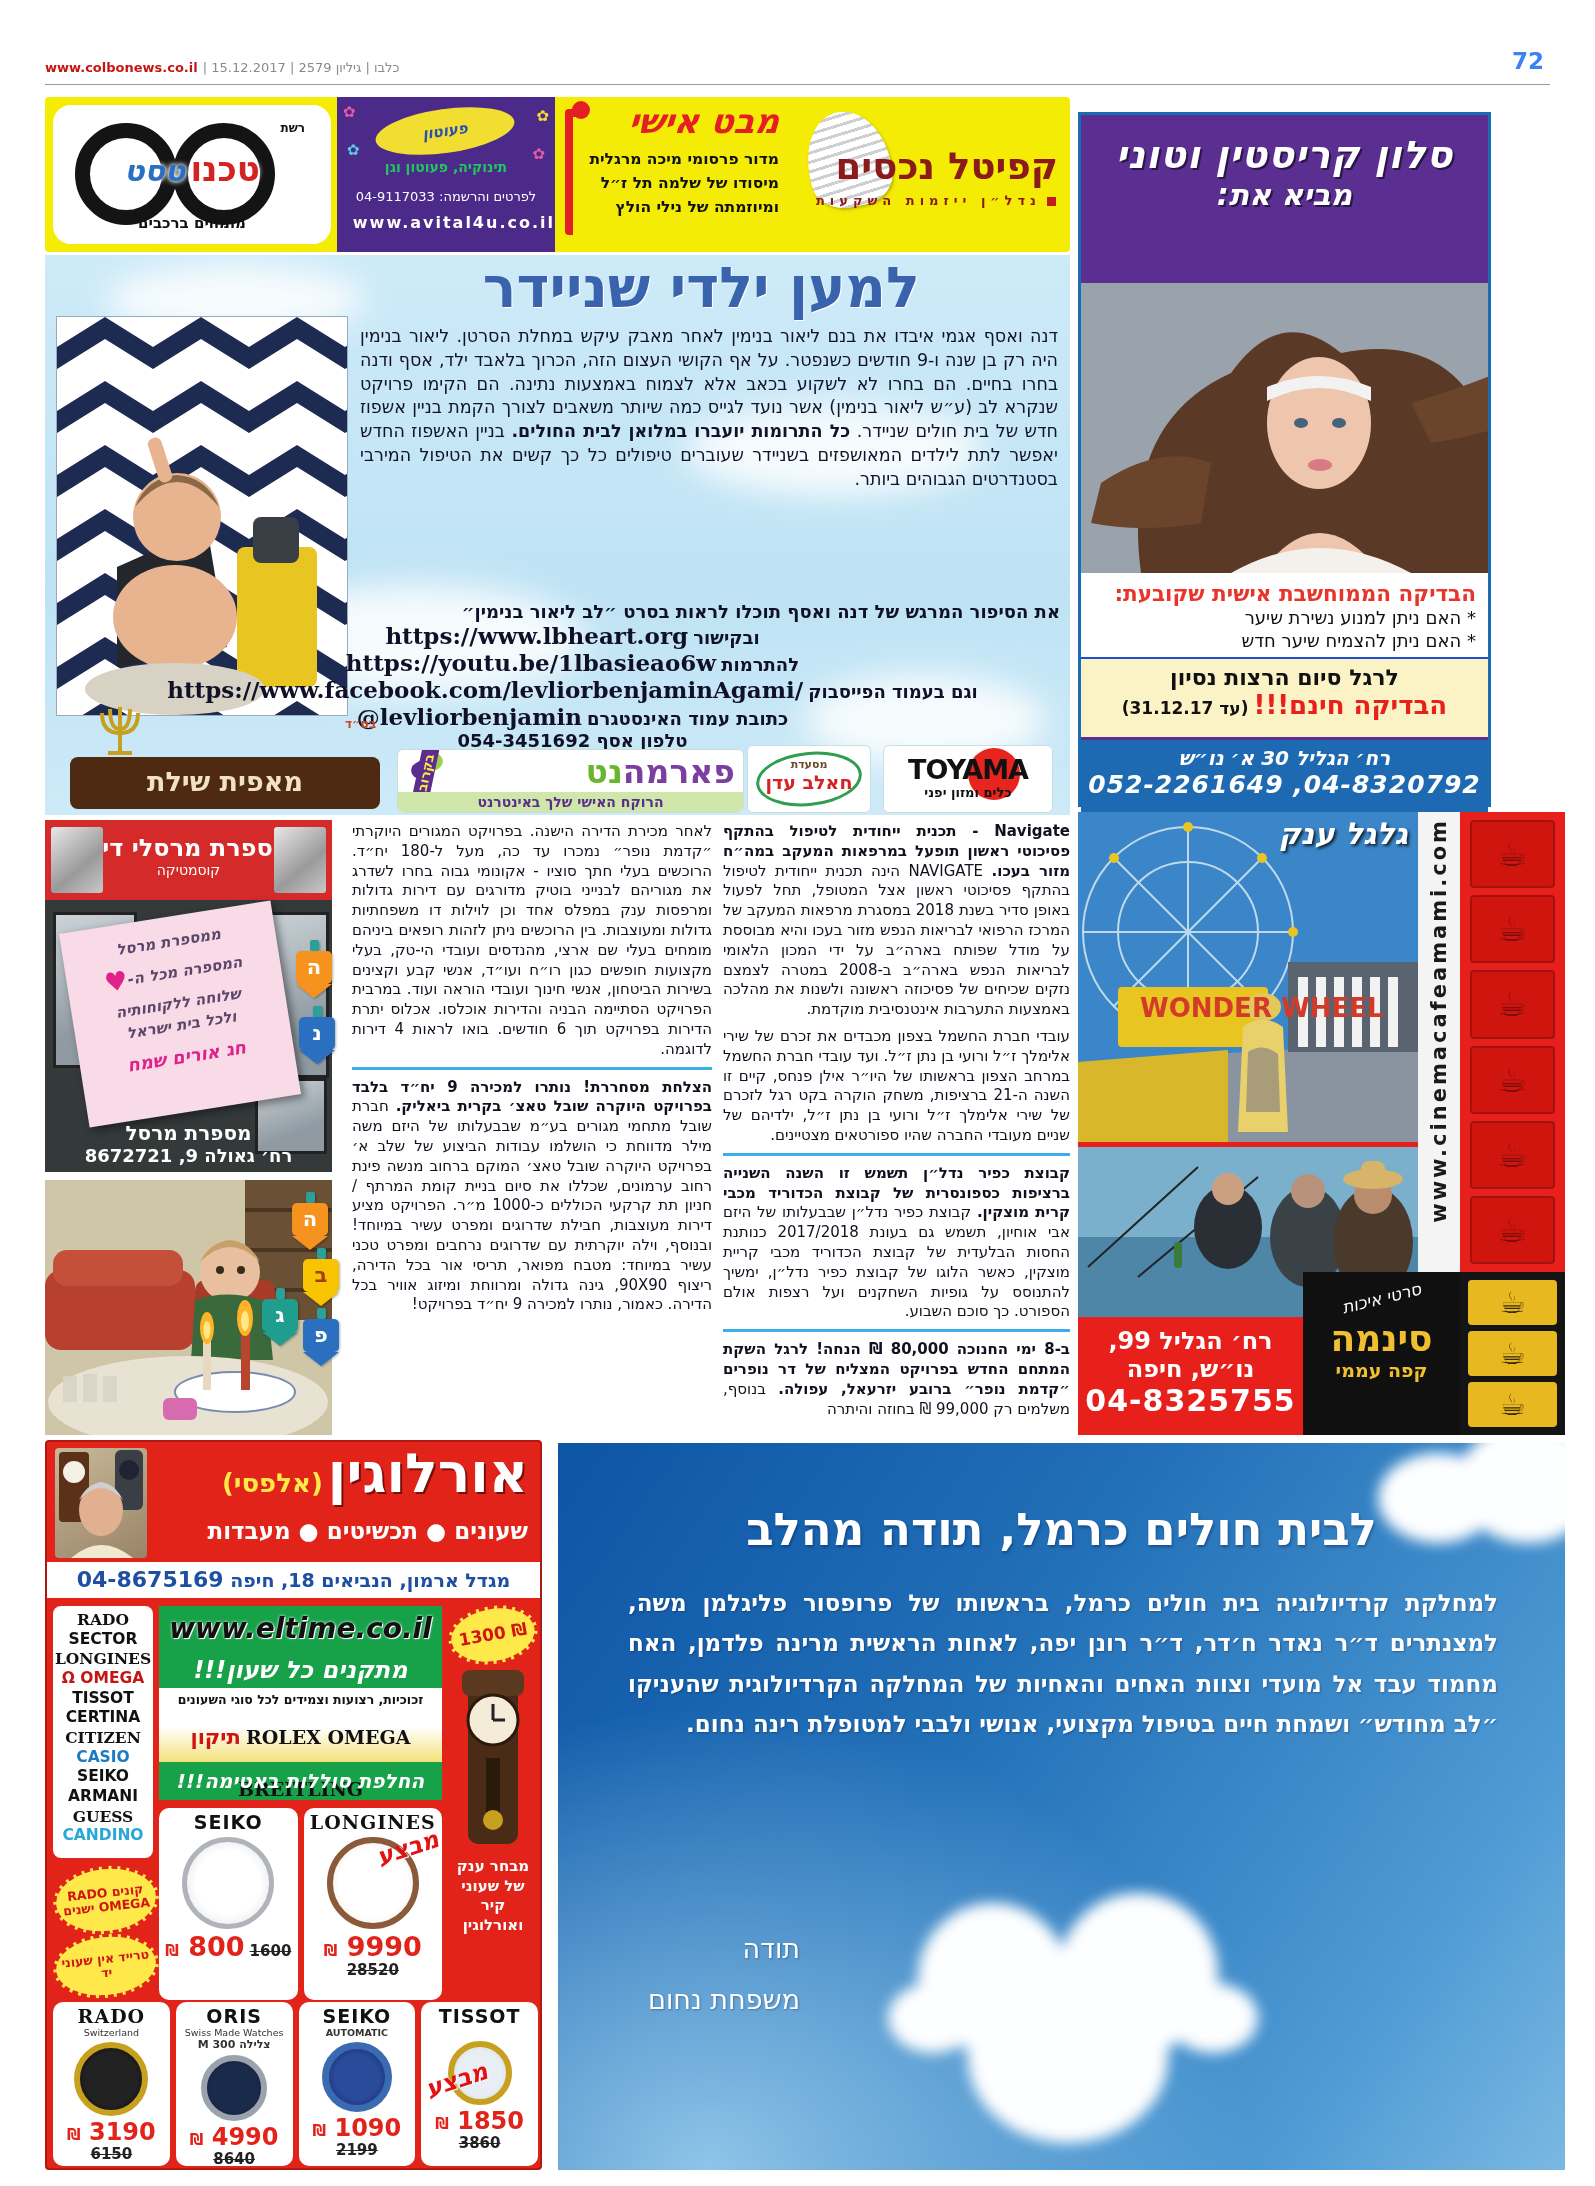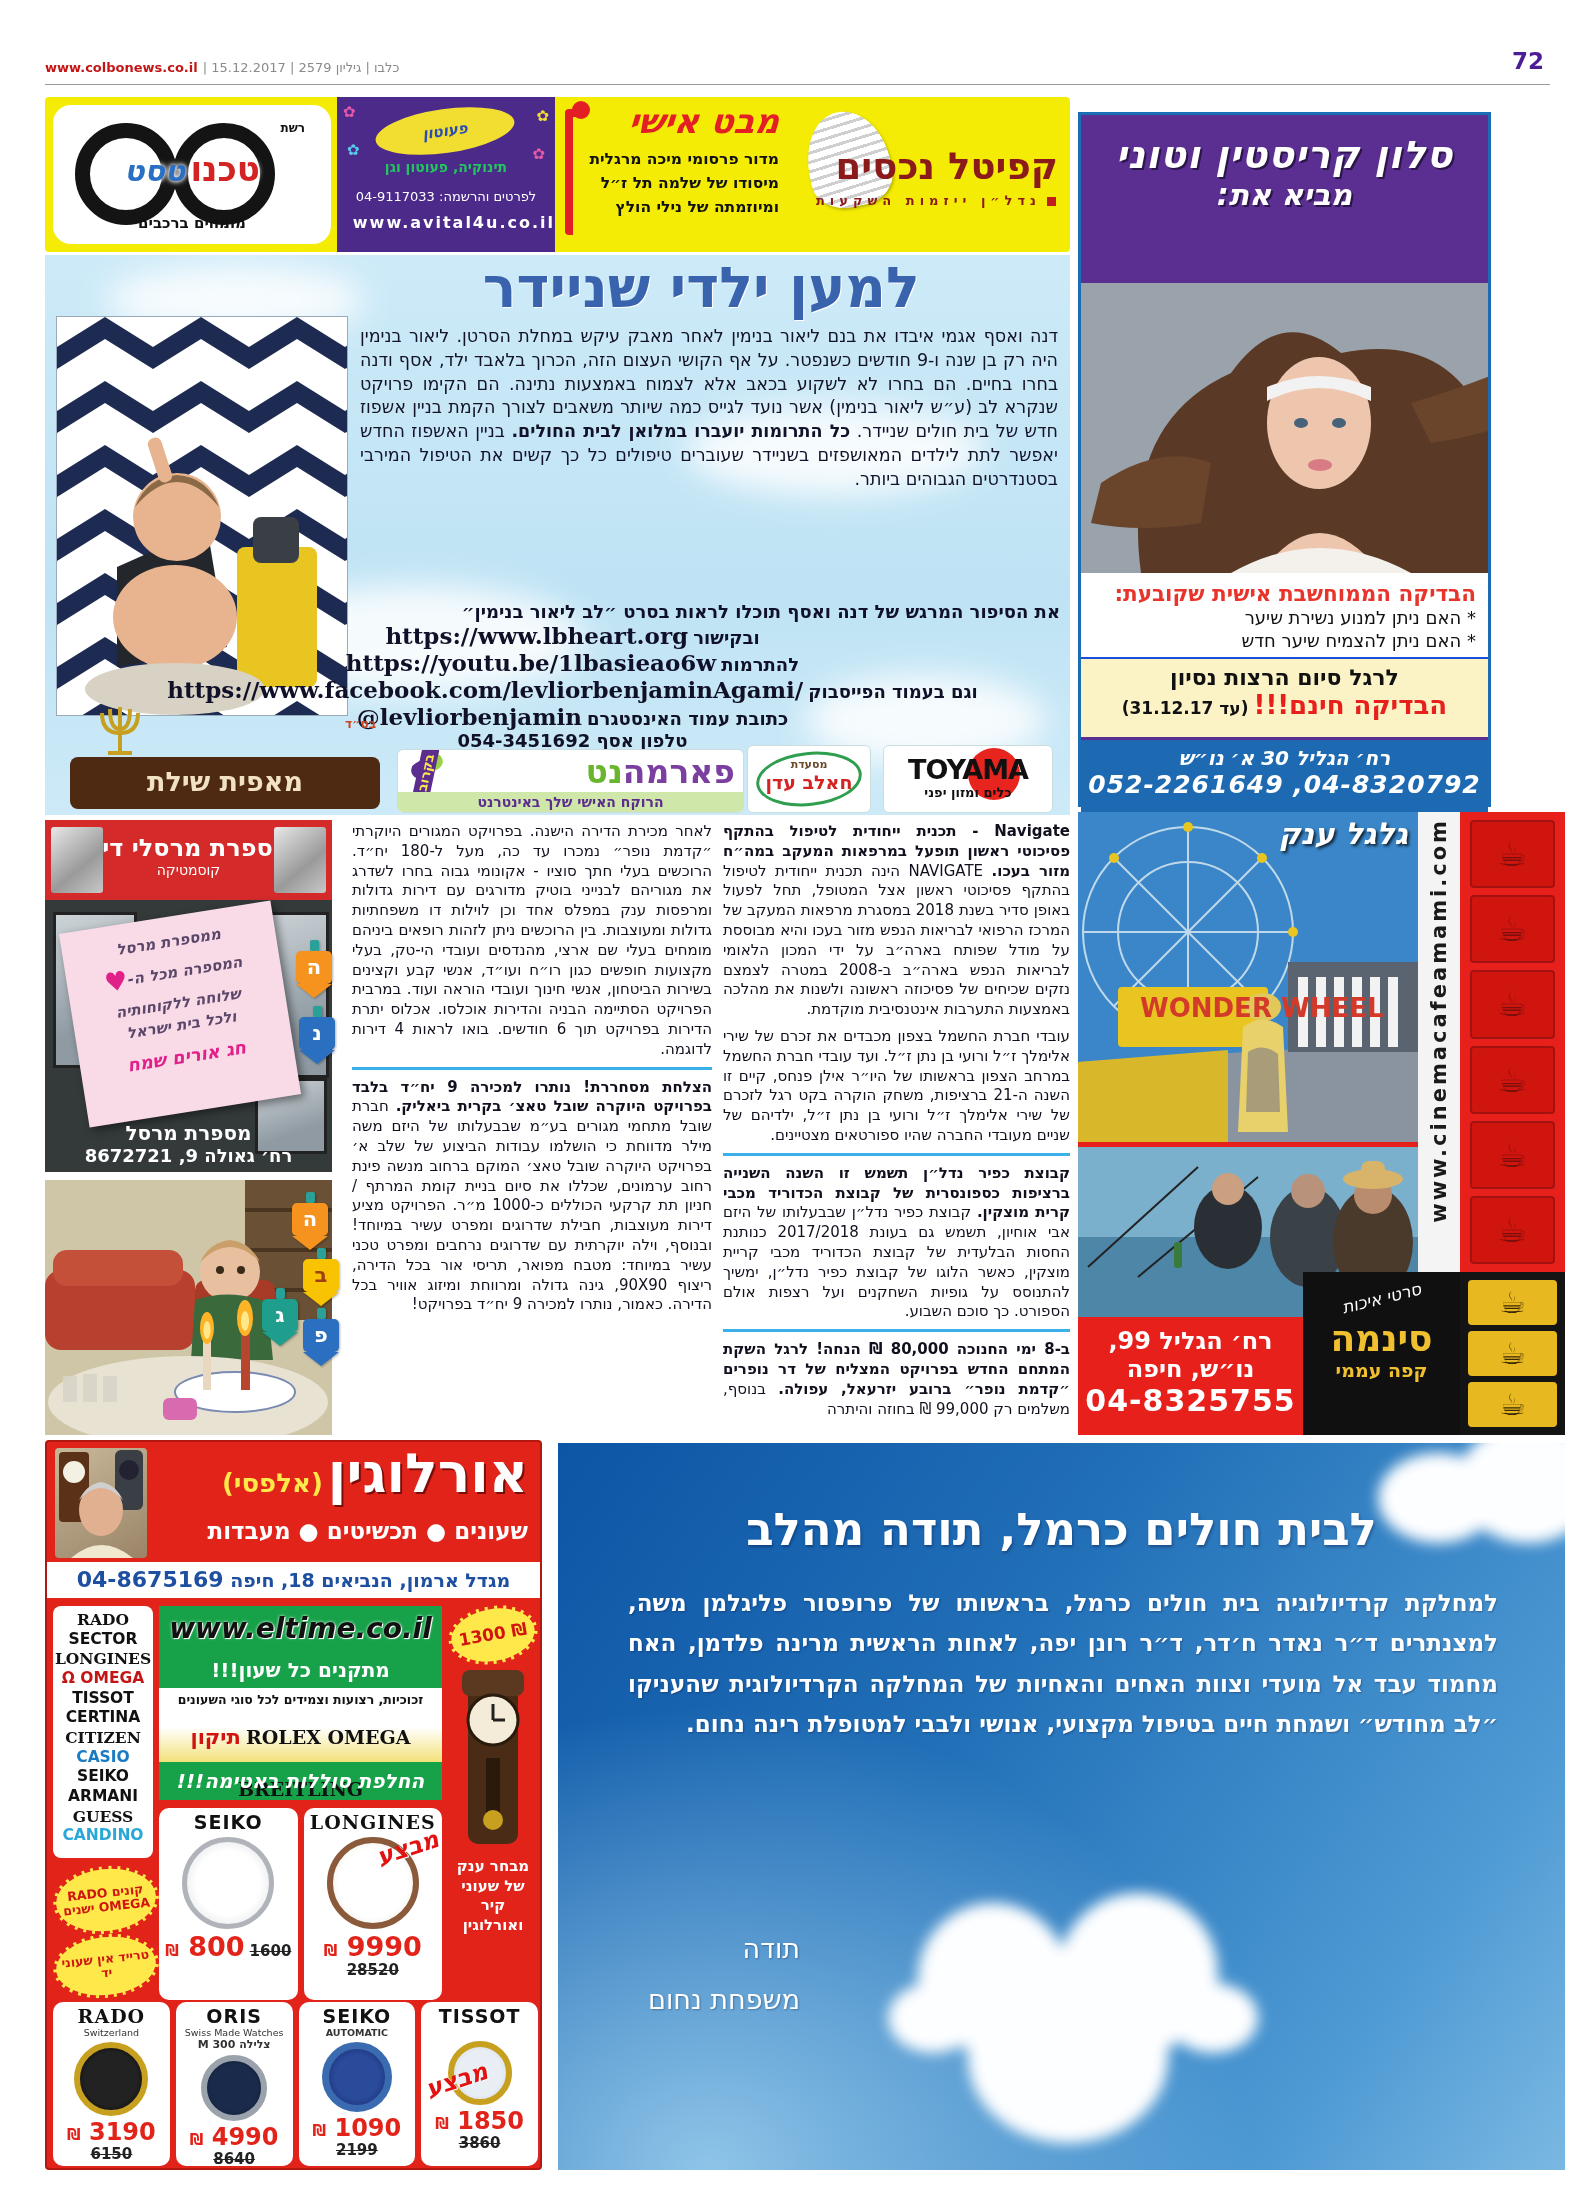--- a/index.html
+++ b/index.html
@@ -5,21 +5,21 @@
   html,body{margin:0;padding:0;background:#8a8a8a;}
   #page{position:relative;width:1595px;height:2186px;background:#ffffff;margin:0 auto;
         font-family:"DejaVu Sans",sans-serif;overflow:hidden;color:#111;}
   .abs{position:absolute;}
   .rtl{direction:rtl;}
   .c{text-align:center;}
   b,strong{font-weight:bold;}
   
   .hdr-url{color:#c41515;font-weight:bold;font-size:13px;}
   .hdr-meta{color:#8a8a8a;font-size:13px;}
-  .hdr-num{font-size:23px;font-weight:bold;color:#4c1d95;}
+  .hdr-num{font-size:23px;font-weight:bold;color:#3b82f6;}
   .hdr-rule{height:1px;background:#9a9a9a;}
   
   #topstrip{background:#f4ec04;border-radius:4px;}
   .techno{background:#fff;border-radius:18px;overflow:hidden;}
   .ring{position:absolute;border:15px solid #141414;border-radius:50%;background:#fff;}
   .tt-net{position:absolute;top:16px;right:26px;font-size:12px;font-weight:bold;z-index:3;}
   .tt-name{position:absolute;top:44px;width:100%;text-align:center;z-index:3;
            text-shadow:0 0 4px #fff,0 0 6px #fff;}
   .tt-n1{color:#d42323;font-size:34px;font-weight:bold;}
   .tt-n2{color:#2a6fc4;font-size:30px;font-weight:bold;font-style:italic;}
@@ -553,21 +553,21 @@
       <div>SEIKO</div>
         <div>ARMANI</div>
       <div>GUESS</div>
         <div>CANDINO</div>
     </div>
     <div class="abs burst" style="left:6px;top:424px;width:100px;height:62px;">קונים RADO OMEGA ישנים</div>
     <div class="abs burst" style="left:6px;top:492px;width:100px;height:58px;">טרייד אין שעוני יד</div>
 
     <div class="abs" style="left:112px;top:164px;width:283px;">
       <div class="greenbar" style="height:46px;line-height:46px;"><span class="eltime">www.eltime.co.il</span></div>
-      <div class="greenbar rtl" style="height:36px;line-height:36px;font-size:20px;">מתקנים כל שעון!!!</div>
+      <div class="greenbar rtl" style="height:36px;line-height:36px;font-size:24px;font-style:italic;">מתקנים כל שעון!!!</div>
       <div class="whitebar rtl" style="height:24px;line-height:24px;font-size:12.5px;">זכוכיות, רצועות וצמידים לכל סוגי השעונים</div>
       <div class="repairbar" style="height:50px;line-height:50px;">
         <span style="color:#d01510;font-weight:bold;font-size:21px;" class="rtl">תיקון</span>
         <span style="font-weight:bold;font-size:19px;"> </span>
         <span style="font-family:'DejaVu Serif',serif;font-weight:bold;font-size:19px;">ROLEX OMEGA BREITLING</span>
       </div>
       <div class="greenbar rtl" style="height:38px;line-height:38px;font-size:20px;font-style:italic;">החלפת סוללות באטימה!!!</div>
       <div style="display:flex;gap:6px;margin-top:8px;height:192px;">
         <div class="wcard" style="flex:1;">
           <div class="wc-brand">SEIKO</div>

